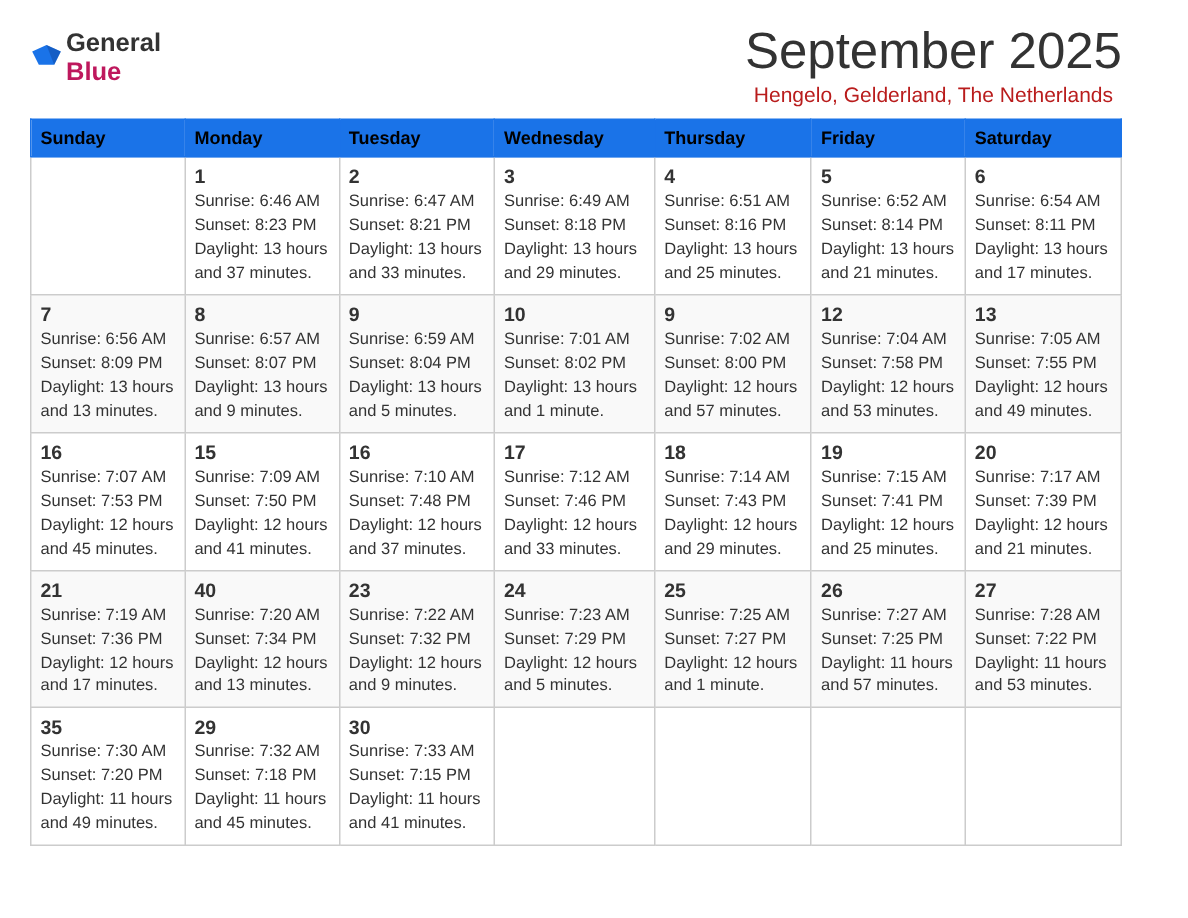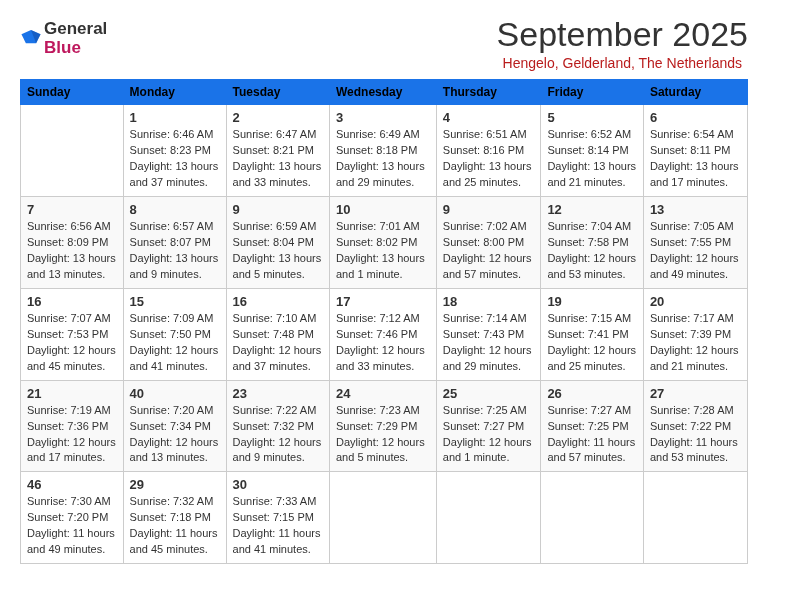--- a/index.html
+++ b/index.html
@@ -251,21 +251,21 @@
             <span class="day-number">26</span>
             <div class="day-info">Sunrise: 7:27 AM<br>Sunset: 7:25 PM<br>Daylight: 11 hours<br>and 57 minutes.</div>
           </td>
           <td>
             <span class="day-number">27</span>
             <div class="day-info">Sunrise: 7:28 AM<br>Sunset: 7:22 PM<br>Daylight: 11 hours<br>and 53 minutes.</div>
           </td>
         </tr>
         <tr>
           <td>
-            <span class="day-number">46</span>
+            <span class="day-number">35</span>
             <div class="day-info">Sunrise: 7:30 AM<br>Sunset: 7:20 PM<br>Daylight: 11 hours<br>and 49 minutes.</div>
           </td>
           <td>
             <span class="day-number">29</span>
             <div class="day-info">Sunrise: 7:32 AM<br>Sunset: 7:18 PM<br>Daylight: 11 hours<br>and 45 minutes.</div>
           </td>
           <td>
             <span class="day-number">30</span>
             <div class="day-info">Sunrise: 7:33 AM<br>Sunset: 7:15 PM<br>Daylight: 11 hours<br>and 41 minutes.</div>
           </td>

